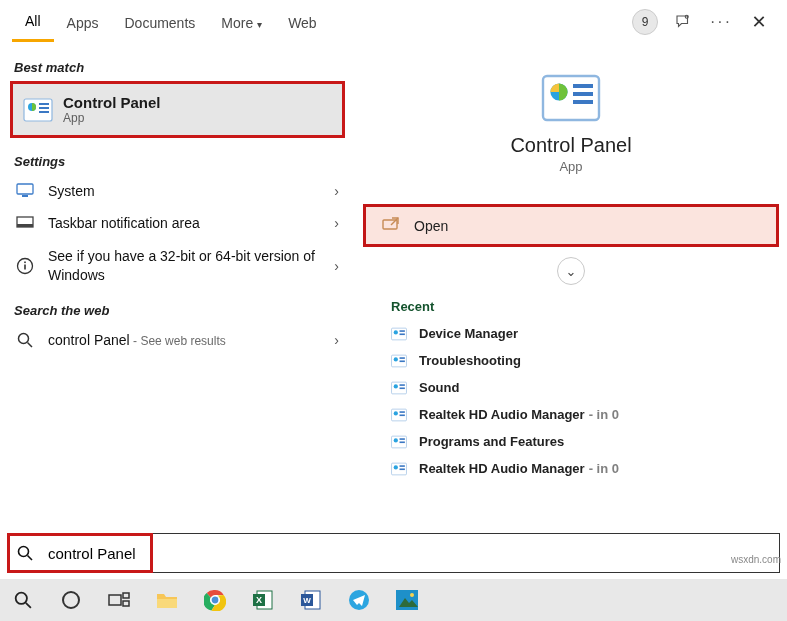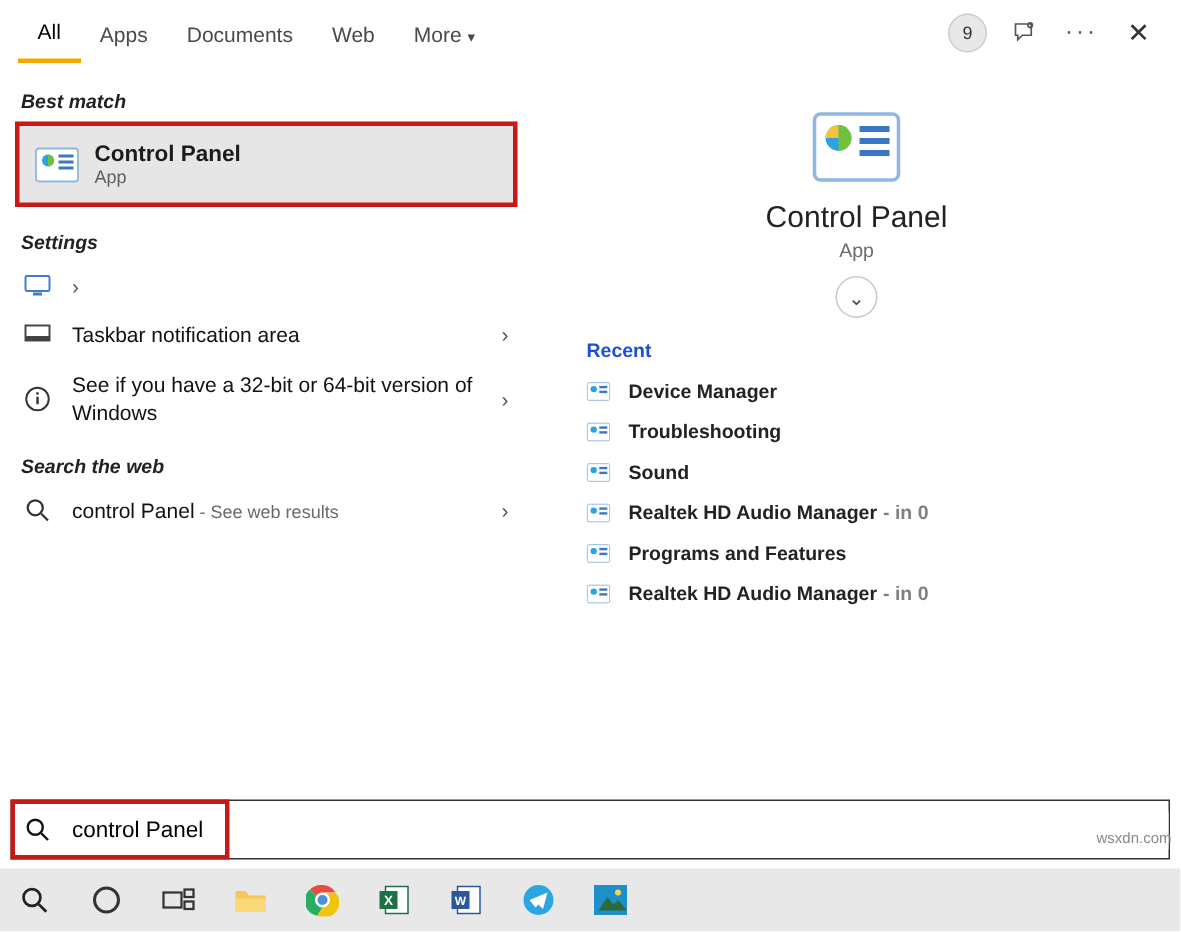--- a/index.html
+++ b/index.html
@@ -36,21 +36,21 @@
 .detail-icon { margin: 16px auto 8px; width: 70px; height: 56px; display: flex; align-items: center; justify-content: center; }
 .detail-title { text-align: center; font-size: 20px; font-weight: 400; color: #222; }
 .detail-sub { text-align: center; font-size: 13px; color: #6a6a6a; margin-top: 2px; }
 
 .open-row { margin: 30px 0 0; border: 3px solid #c21616; background: #fbe4de; padding: 10px 16px; display: flex; align-items: center; cursor: default; }
 .open-row .icon { width: 22px; margin-right: 10px; color: #c78b55; }
 .open-row .label { font-size: 14px; color: #222; }
 
 .expand-circle { width: 28px; height: 28px; border: 1px solid #c9c9c9; border-radius: 50%; margin: 10px auto 6px; display: flex; align-items: center; justify-content: center; color: #444; cursor: default; }
 
-.recent-label { font-weight: 600; font-size: 13px; padding: 8px 28px 6px; color: #1d4ed8; }
+.recent-label { font-weight: 600; font-size: 13px; padding: 8px 28px 6px; color: #14532d; }
 .recent-item { display: flex; align-items: center; padding: 6px 28px; cursor: default; font-weight: bold; }
 .recent-item .ri-icon { width: 16px; height: 14px; margin-right: 12px; }
 .recent-item .ri-label { font-size: 13px; color: #222; }
 .recent-item .ri-tail { font-size: 13px; color: #808080; margin-left: 4px; }
 
 
 .searchbar-wrap { position: absolute; left: 7px; right: 7px; bottom: 48px; height: 40px; border: 1px solid #333; background: #fff; display: flex; align-items: center; }
 .search-icon-cell { width: 34px; display: flex; align-items: center; justify-content: center; color: #222; }
 .search-input { flex: 1; border: none; font-size: 15px; outline: none; font-family: inherit; padding: 4px 6px; }
 .search-red-box { position: absolute; left: 7px; bottom: 48px; width: 146px; height: 40px; border: 3px solid #c81818; pointer-events: none; }
@@ -63,22 +63,22 @@
 
 .cp-svg rect.b { fill:#fff; stroke:#8fb7e0; stroke-width:1.2; }
 </style>
 </head>
 <body>
 
 <div class="topbar">
   <div class="tab active">All</div>
   <div class="tab">Apps</div>
   <div class="tab">Documents</div>
+  <div class="tab"><span>More</span> <span style="font-size:10px;">▾</span></div>
   <div class="tab">Web</div>
-  <div class="tab"><span>More</span> <span style="font-size:10px;">▾</span></div>
   <div class="spacer"></div>
   <div class="top-btn">
       <div class="avatar-badge">9</div>
     </div>
   <div class="top-btn">
     <svg width="18" height="18" viewBox="0 0 24 24" fill="none" stroke="#555" stroke-width="1.5">
         <path d="M4 4h14v10H10l-4 4v-4H4z"></path>
         <circle cx="17" cy="5" r="2"></circle>
       </svg>
   </div>
@@ -109,20 +109,23 @@
     </div>
 
     <div class="section-label">Settings</div>
 
     <div class="result-row">
       <div class="icon-slot">
           <svg width="18" height="16" viewBox="0 0 18 16">
             <rect x="1" y="1" width="16" height="10" rx="1" fill="none" stroke="#3d7cc9" stroke-width="1.3"></rect>
             <rect x="6" y="12" width="6" height="2" fill="#3d7cc9"></rect>
           </svg>
+        </div>
+      <div class="text-slot">
+          <div class="title">System</div>
         </div>
       <div class="chev">›</div>
     </div>
 
     <div class="result-row">
       <div class="icon-slot">
           <svg width="18" height="14" viewBox="0 0 18 14">
             <rect x="1" y="1" width="16" height="10" fill="none" stroke="#444" stroke-width="1.3"></rect>
             <rect x="1" y="8" width="16" height="3" fill="#444"></rect>
           </svg>
@@ -169,20 +172,28 @@
           <path d="M9 5.7 a4.3 4.3 0 0 1 0 8.6z" fill="#6fc23a"></path>
           <path d="M9 5.7 a4.3 4.3 0 0 0 -4.3 4.3 h4.3z" fill="#f5c33b"></path>
           <rect x="16" y="6" width="10" height="2" fill="#3b78c4"></rect>
           <rect x="16" y="10" width="10" height="2" fill="#3b78c4"></rect>
           <rect x="16" y="14" width="10" height="2" fill="#3b78c4"></rect>
         </svg>
     </div>
     <div class="detail-title">Control Panel</div>
     <div class="detail-sub">App</div>
 
+    <div class="open-row">
+      <div class="icon"><svg width="18" height="14" viewBox="0 0 18 14" fill="none" stroke="#c78b55" stroke-width="1.4">
+            <rect x="1" y="3" width="14" height="9" rx="1"></rect>
+            <path d="M10 1 l6 0 0 6"></path>
+            <path d="M16 1 l-7 7"></path>
+          </svg></div>
+      <div class="label">Open</div>
+    </div>
 
     <div class="expand-circle">
         <span style="font-size:13px;">⌄</span>
       </div>
 
     <div class="recent-label">Recent</div>
 
     <div class="recent-item">
       <div class="ri-icon"><svg class="cp-svg" width="16" height="14" viewBox="0 0 30 26">
             <rect class="b" x="1" y="2" width="28" height="22" rx="2"></rect>

